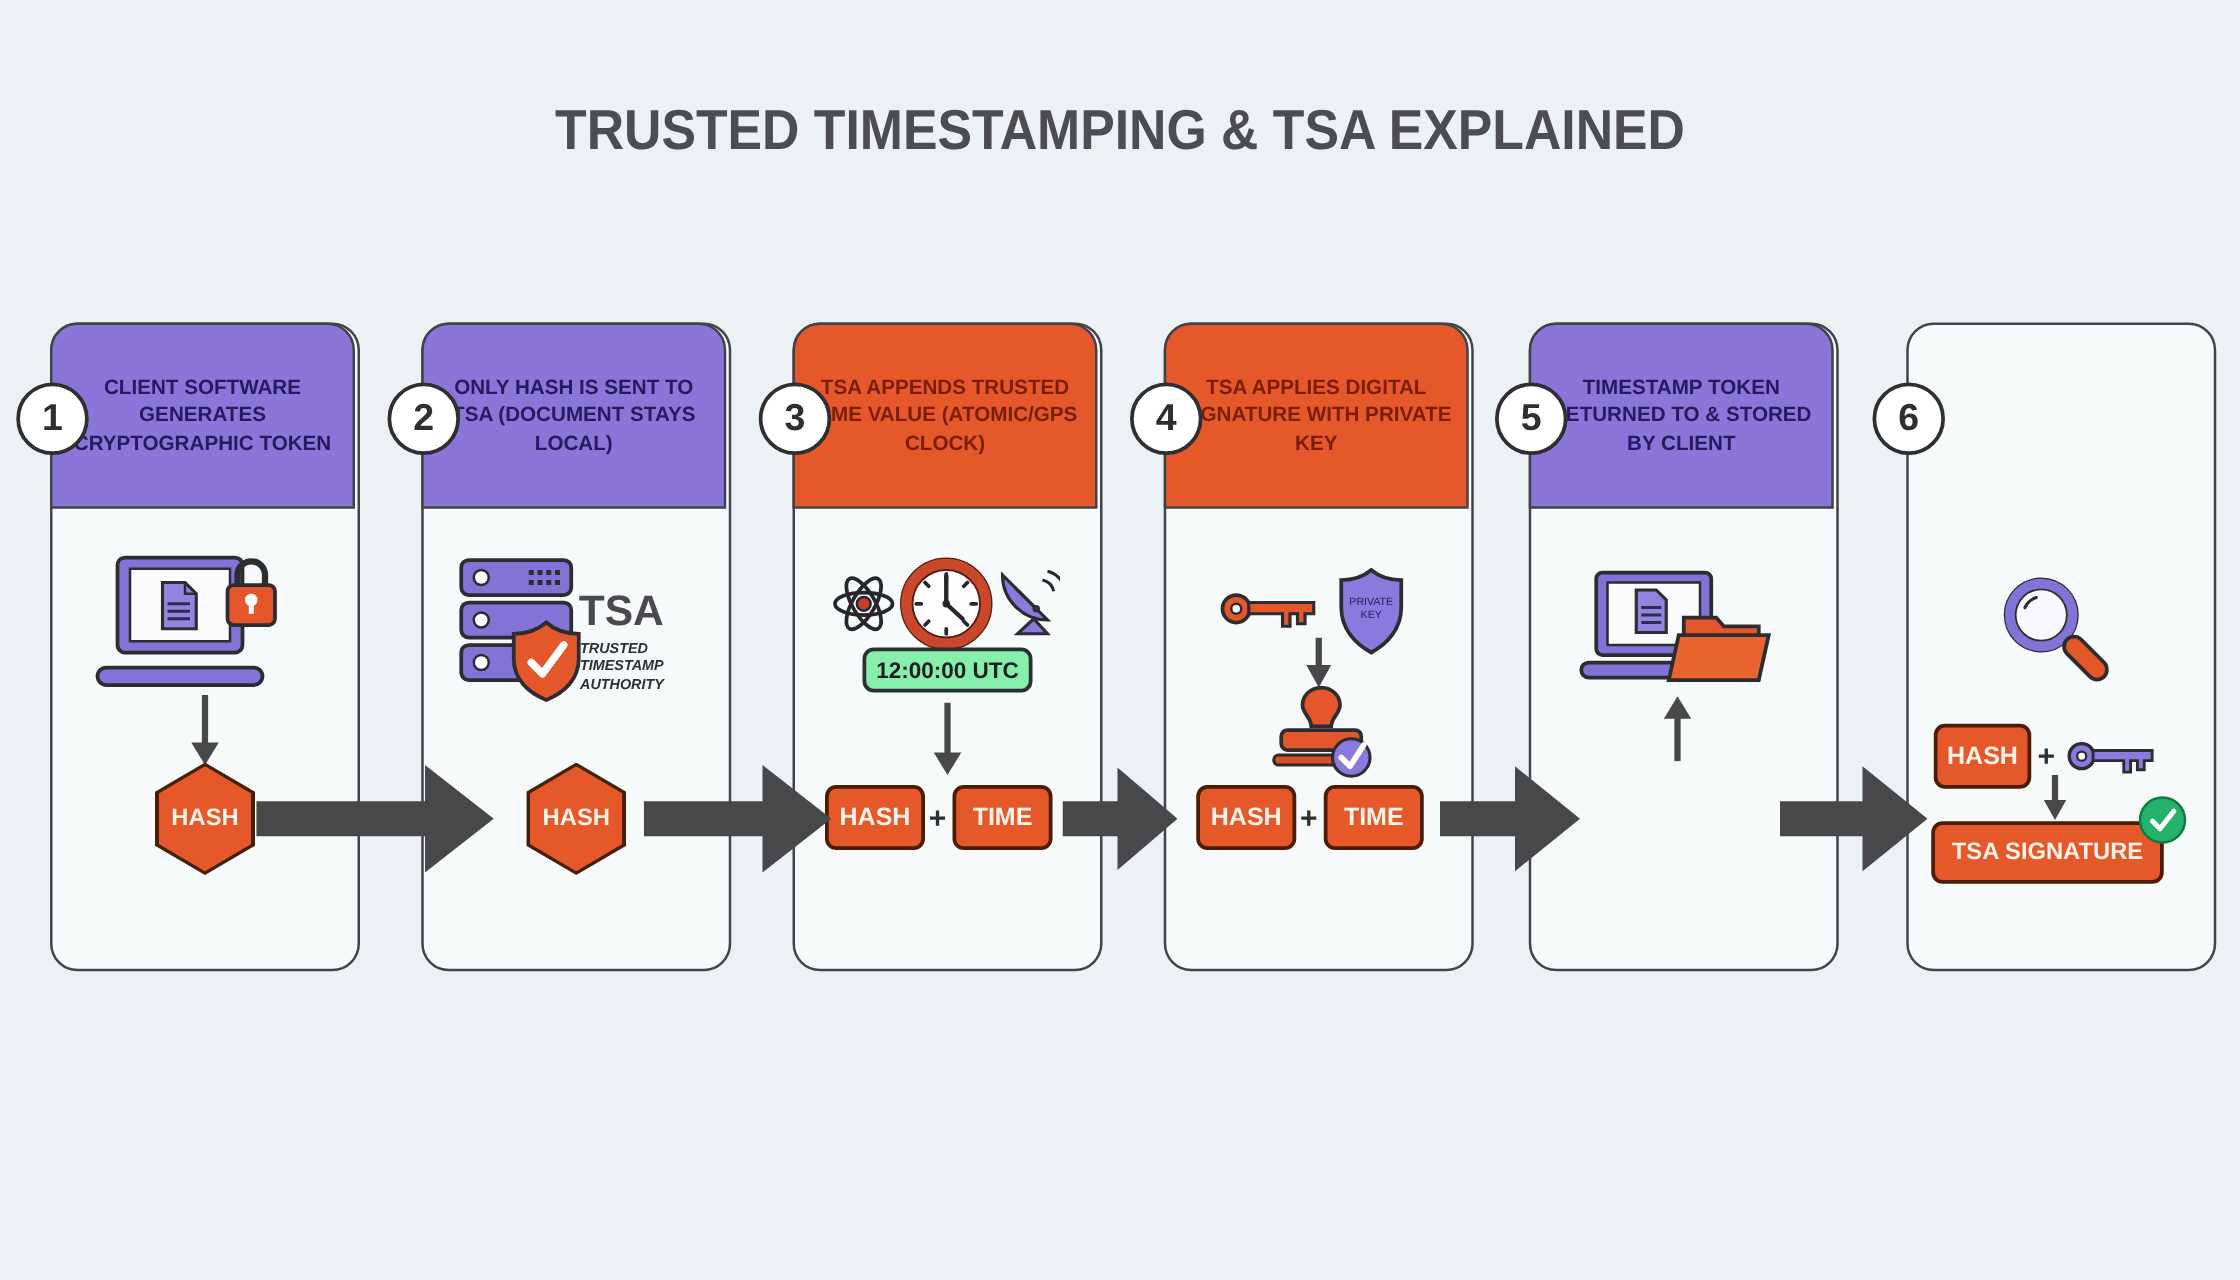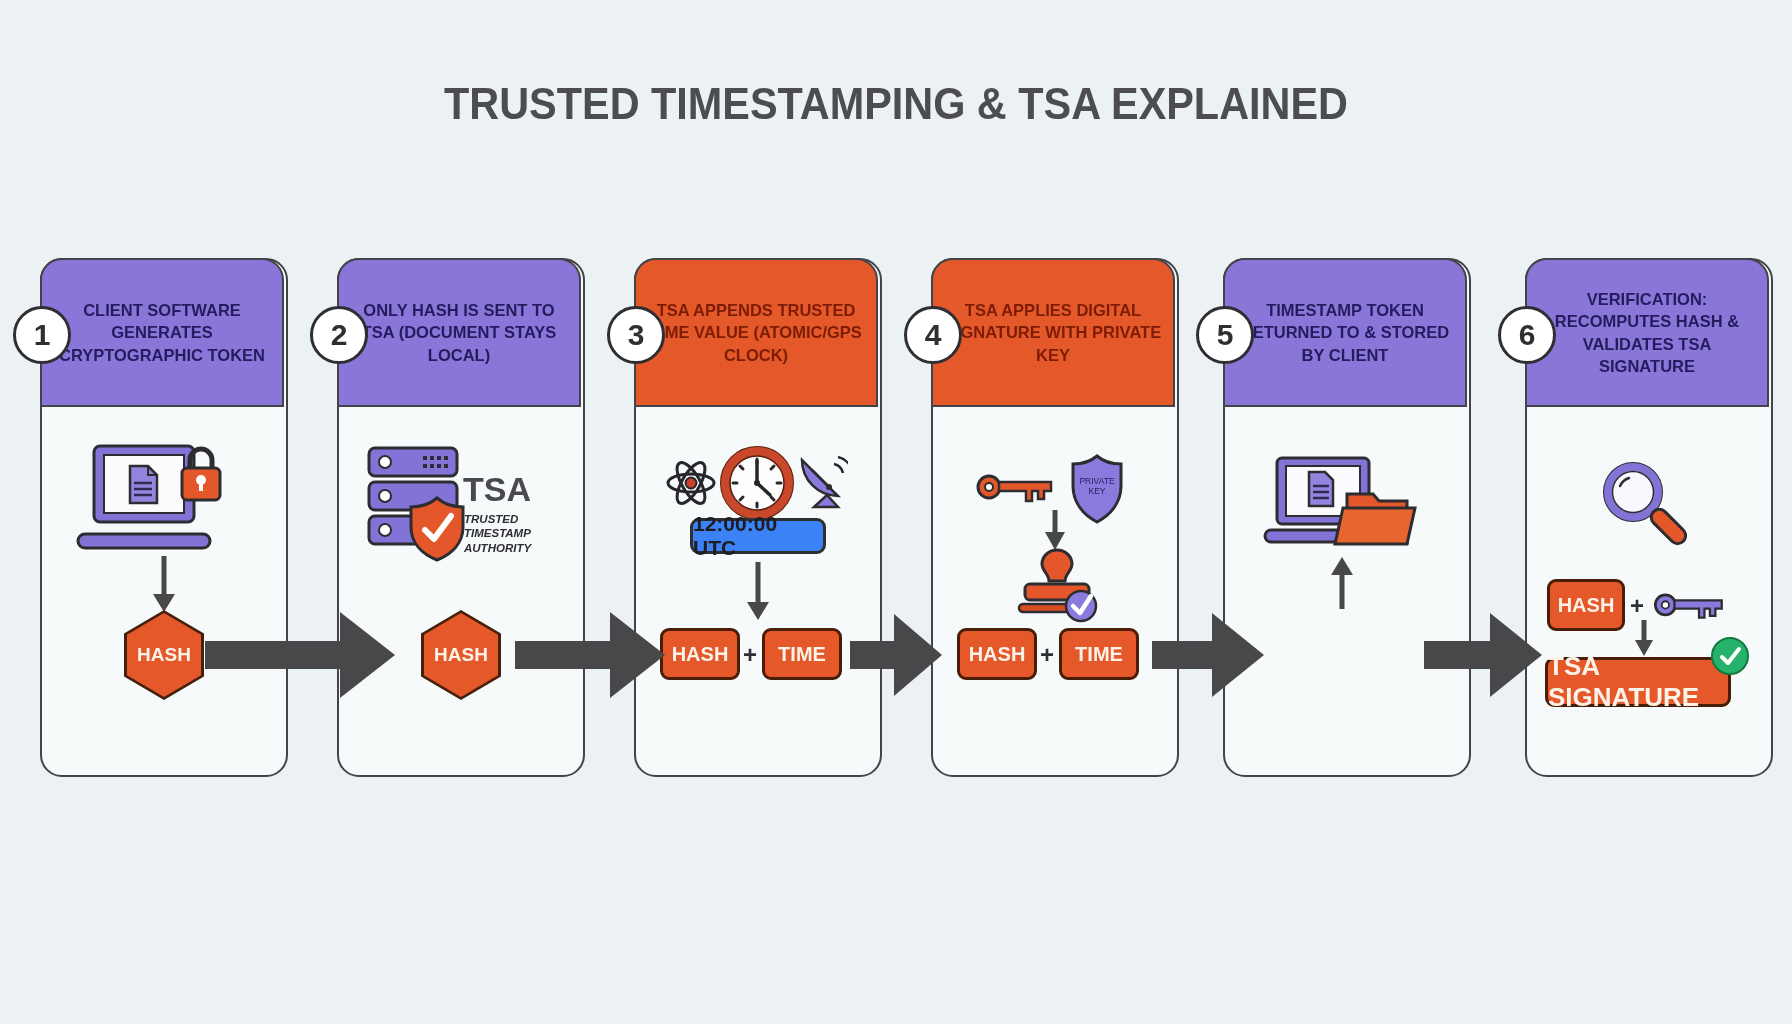--- a/index.html
+++ b/index.html
@@ -48,23 +48,23 @@
   
   .obox{
     position:absolute;background:var(--orange,#e4582a);
     border:3px solid #4a1d07;border-radius:9px;
     display:flex;align-items:center;justify-content:center;
     color:#fdf2e7;font-weight:bold;box-sizing:border-box;
   }
   .plus{position:absolute;font-size:24px;font-weight:bold;color:#2f2f33;width:20px;text-align:center;}
   .utc{
     position:absolute;left:54px;top:258px;width:136px;height:36px;
-    background:#3b82f6;border:3px solid #2f2f33;border-radius:9px;
-    display:flex;align-items:center;justify-content:center;
-    font-weight:bold;font-size:21px;color:#1d1d22;box-sizing:border-box;
+    background:#86efac;border:3px solid #2f2f33;border-radius:9px;
+    display:flex;align-items:center;justify-content:center;
+    font-weight:bold;font-size:18px;color:#1d1d22;box-sizing:border-box;
   }
   .tsa-acronym{position:absolute;left:124px;top:210px;font-size:34px;font-weight:bold;color:#4a4a4e;}
   .tsa-full{position:absolute;left:125px;top:252px;width:90px;font-size:11.5px;font-weight:bold;color:#2e2e33;line-height:1.25;font-style:italic;}
   
   .ticket{position:absolute;left:52px;top:359px;width:130px;height:74px;
     clip-path:polygon(10% 0,90% 0,90% 20%,100% 25%,97% 50%,100% 75%,90% 80%,90% 100%,10% 100%,10% 80%,0 75%,3% 50%,0 25%,10% 20%);
     background:#45200a;}
   .ticket-inner{position:absolute;inset:3px;
     clip-path:polygon(10% 0,90% 0,90% 20%,100% 25%,97% 50%,100% 75%,90% 80%,90% 100%,10% 100%,10% 80%,0 75%,3% 50%,0 25%,10% 20%);
     background:var(--orange,#e4582a);
@@ -292,23 +292,20 @@
     </span>
     <span class="abs" style="left:105px;top:297px">
       <svg width="24" height="52" viewBox="0 0 24 52">
         <polygon points="1,18 23,18 12,0" fill="#48484b"></polygon>
         <line x1="12" y1="16" x2="12" y2="52" stroke="#48484b" stroke-width="5"></line>
       </svg>
     </span>
   </section>
 
   <section class="card" style="left:1525px">
-    <div class="card-header purple">
-      <span>VERIFICATION: RECOMPUTES HASH &amp; VALIDATES TSA SIGNATURE</span>
-    </div>
     <div class="badge">
       <span>6</span>
     </div>
     <span class="abs" style="left:66px;top:198px">
       <svg width="94" height="96" viewBox="0 0 94 96">
         <circle cx="40" cy="34" r="29" fill="none" stroke="#2c2c31" stroke-width="2"></circle>
         <circle cx="40" cy="34" r="25" fill="#f7f9ff" stroke="#8273d6" stroke-width="8"></circle>
         <circle cx="40" cy="34" r="20.5" fill="none" stroke="#2c2c31" stroke-width="1.5"></circle>
         <path d="M27 28 a15 15 0 0 1 9 -8" fill="none" stroke="#2c2c31" stroke-width="2.5" stroke-linecap="round"></path>
         <rect x="-8" y="-2" width="16" height="42" rx="8" fill="#e4572b" stroke="#2c2c31" stroke-width="3" transform="translate(62 55) rotate(-45)"></rect>
@@ -324,21 +321,21 @@
         <circle cx="14" cy="23" r="4" fill="#ffffff" stroke="#2c2c31" stroke-width="2"></circle>
         <path d="M24 18 H76 V27 H69 V35 H63 V27 H57 V37 H51 V27 H24 Z" fill="#8a7ade" stroke="#2c2c31" stroke-width="2.5"></path>
       </svg>
     </span>
     <span class="abs" style="left:106px;top:360px">
       <svg width="22" height="36" viewBox="0 0 22 36">
         <line x1="11" y1="0" x2="11" y2="22" stroke="#48484b" stroke-width="5"></line>
         <polygon points="2,20 20,20 11,36" fill="#48484b"></polygon>
       </svg>
     </span>
-    <div class="obox" style="left:18px;top:397px;width:186px;height:50px;font-size:26px">
+    <div class="obox" style="left:18px;top:397px;width:186px;height:50px;font-size:19px">
       <span>TSA SIGNATURE</span>
     </div>
     <div class="gcheck" style="left:184px;top:377px">
       <svg width="30" height="30" viewBox="0 0 30 30">
         <polyline points="7,16 13,22 24,8" fill="none" stroke="#ffffff" stroke-width="4" stroke-linecap="round" stroke-linejoin="round"></polyline>
       </svg>
     </div>
   </section>
 
   <span class="flow-arrow" style="left:205px">

